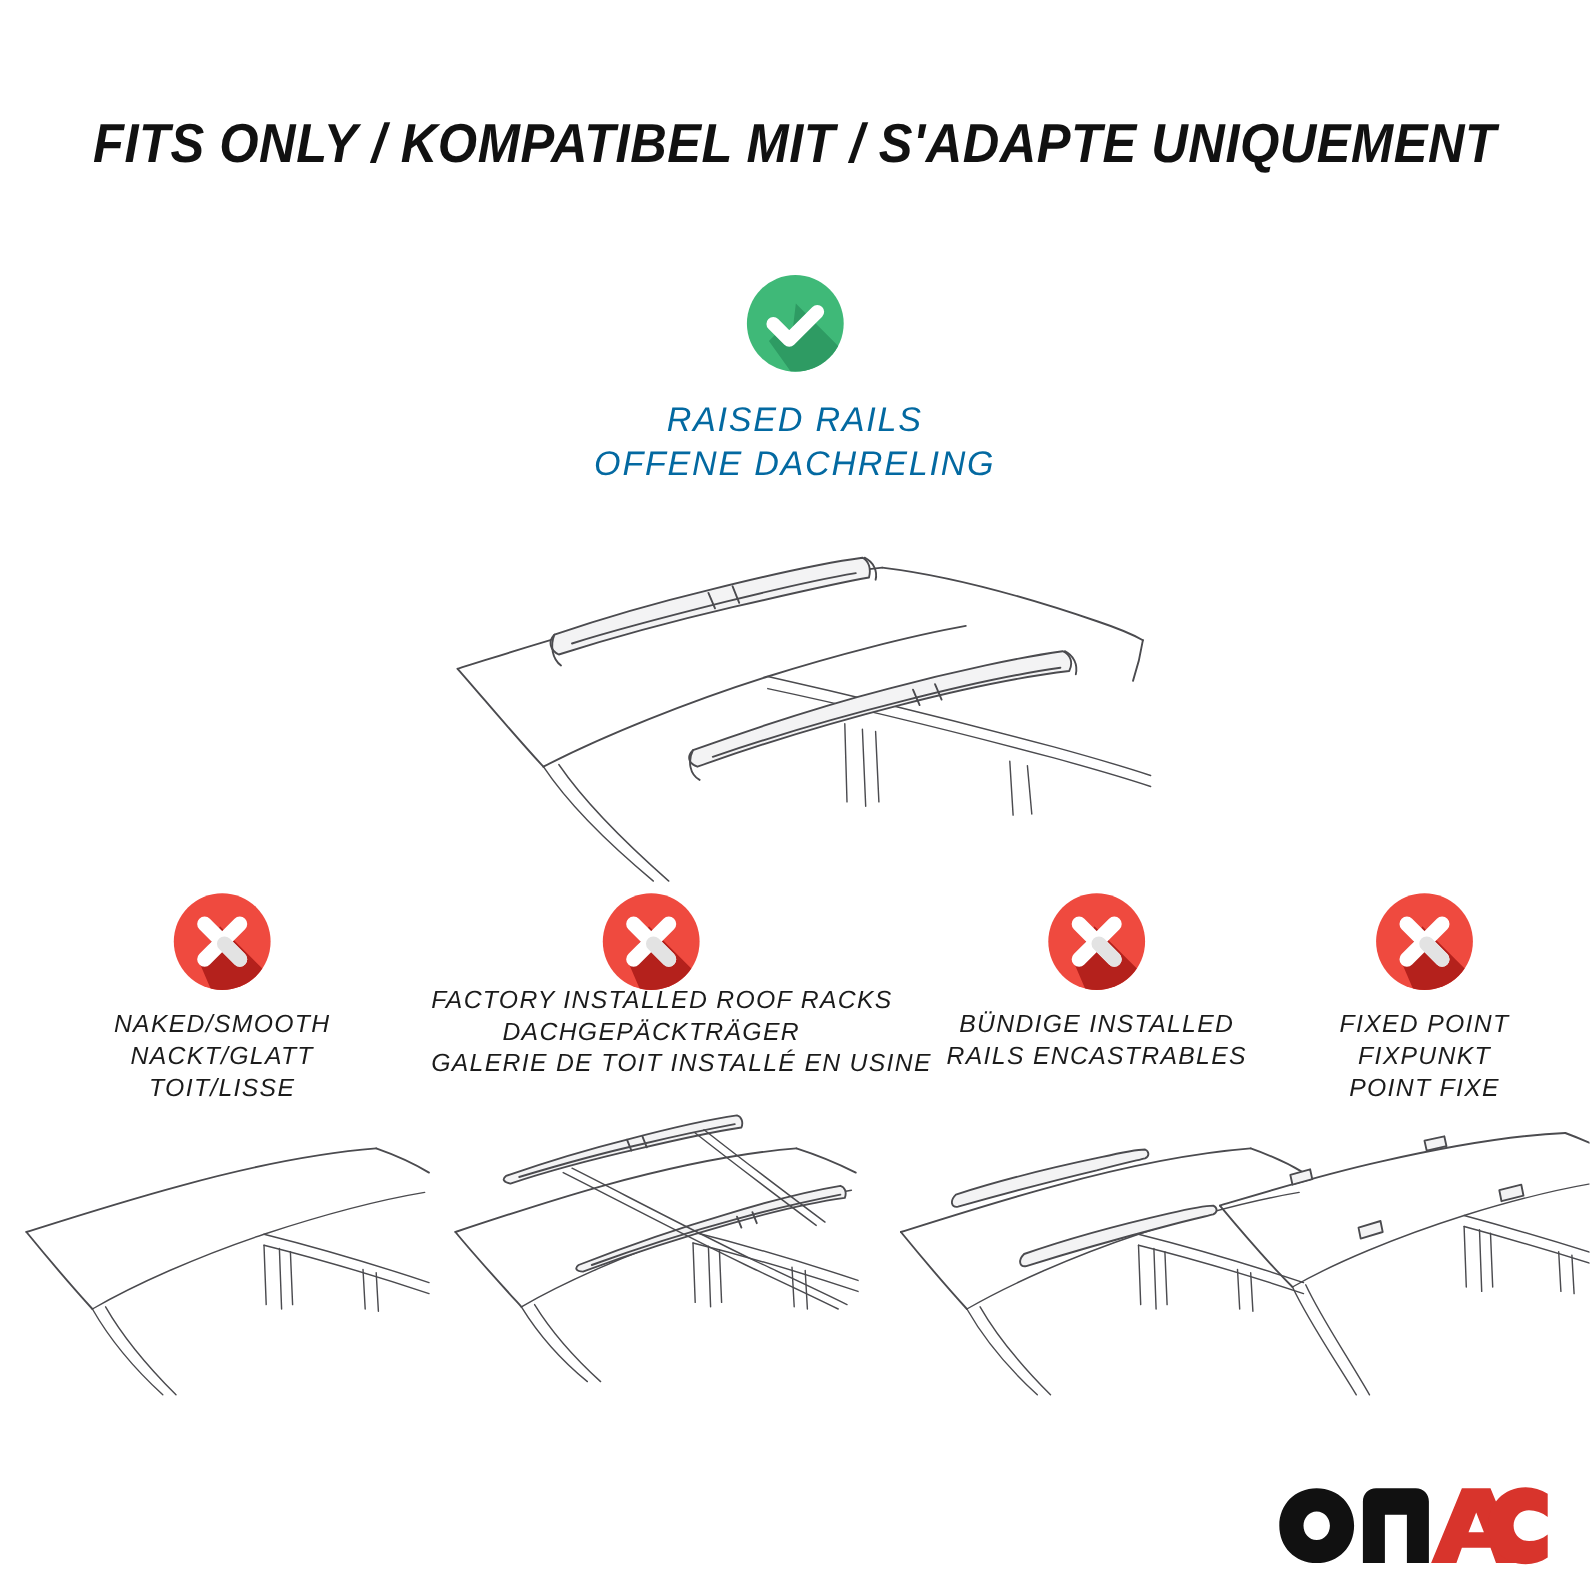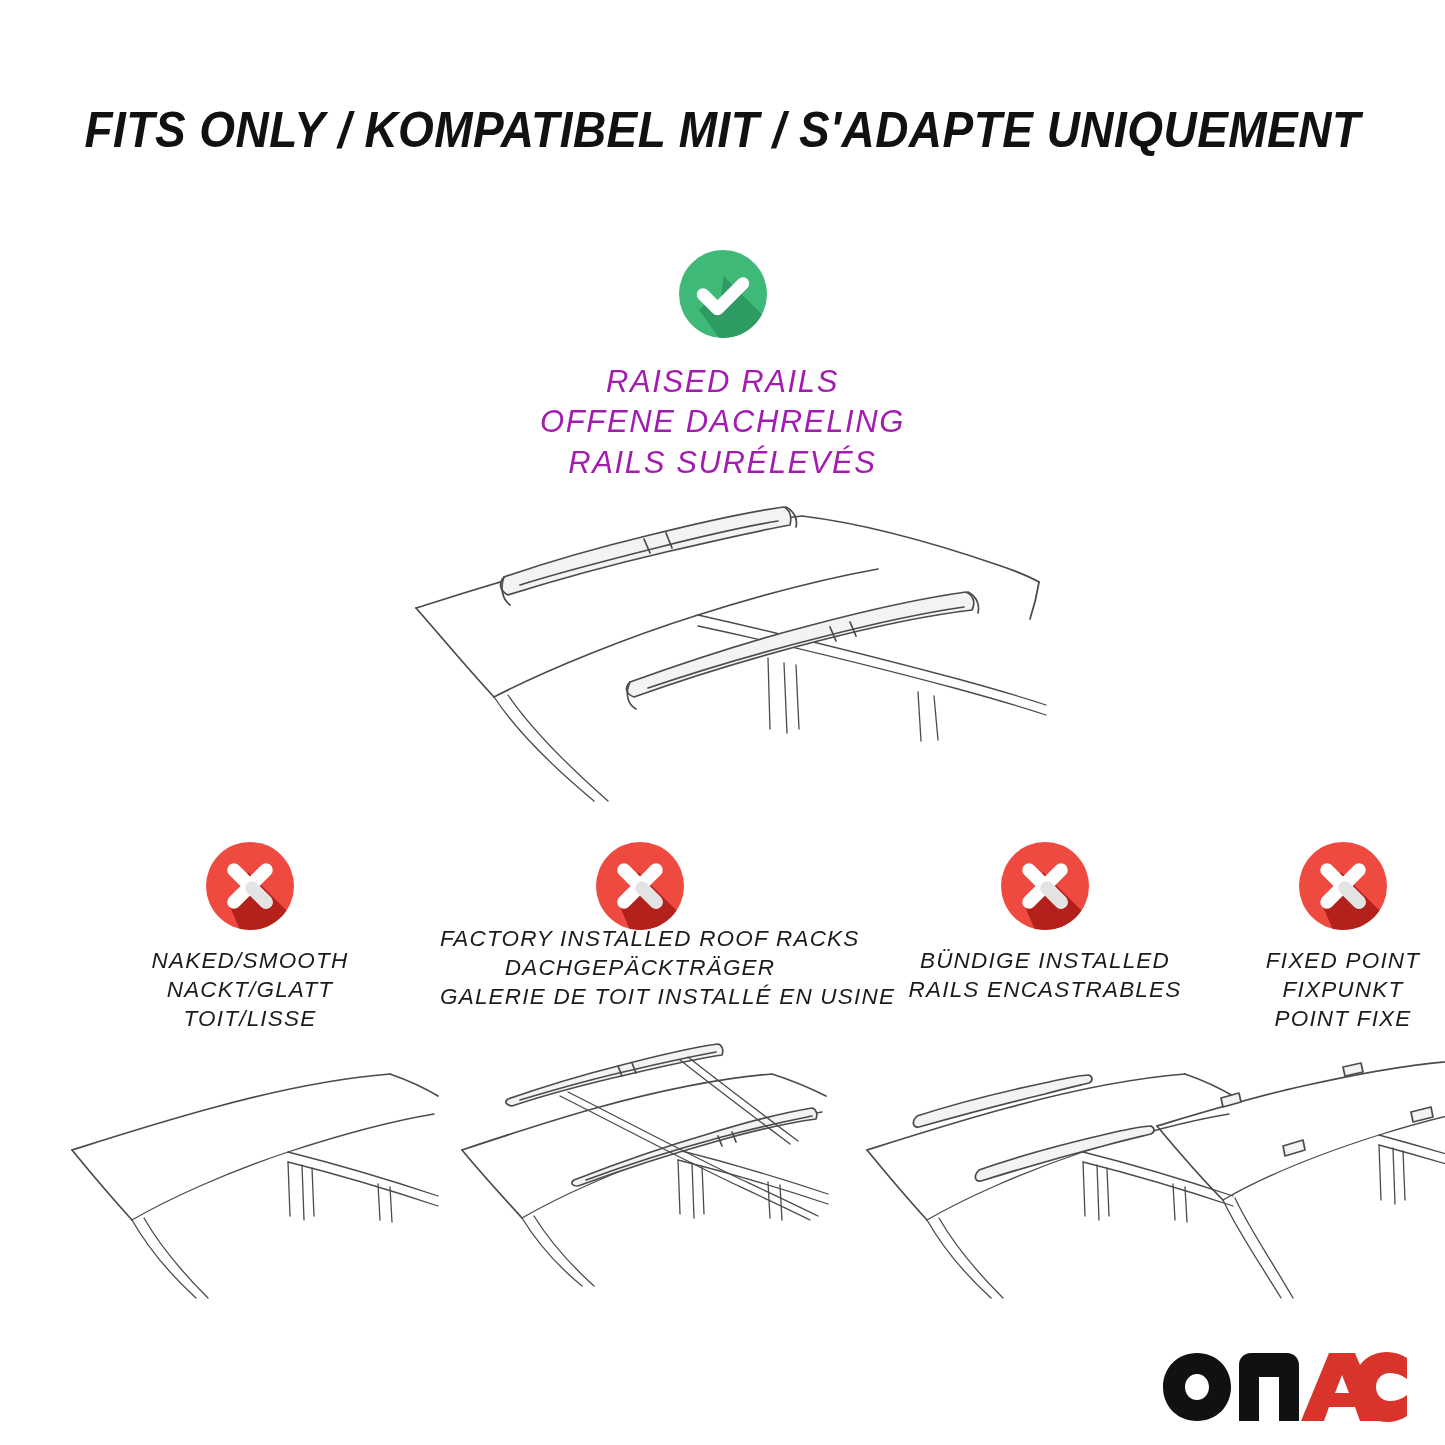--- a/index.html
+++ b/index.html
@@ -50,42 +50,41 @@
   .icon-circle .glyph{
     position:absolute;
     top:0;left:0;width:100%;height:100%;
   }
 
   .good-labels{
     margin-top:24px;
     line-height:1.30;
     font-size:31px;
     letter-spacing:1.6px;
-    color:#a21caf;
+    color:#0369a1;
     font-weight:400;
   }
   .good-labels div{white-space:nowrap;}
 
   
   .main-art{
     position:absolute;
     left:398px;
     top:483px;
     width:650px;
     height:320px;
   }
 
   
   .cols{
     position:absolute;
     left:0;
-    top:842px;
+    top:812px;
     width:1185px;
     height:470px;
-    margin-left:48px;
   }
   .col{
     position:absolute;
     top:0;
     text-align:center;
   }
   .col .icon-wrap{height:100px;}
   .col .labels{
     position:absolute;
     left:0;right:0;
@@ -156,21 +155,20 @@
         <path d="M44.5 26 L88 69.5 L88 88 L40 88 L20 60 L33 47 L41 55 Z" fill="#2e9b63"></path>
       </svg>
       <svg class="glyph" viewBox="0 0 88 88">
         <path d="M24 44.5 L38.5 59 L64 33.5" fill="none" stroke="#ffffff" stroke-width="12.5" stroke-linecap="round" stroke-linejoin="round"></path>
       </svg>
     </div>
 
     <div class="good-labels">
       <div>RAISED RAILS</div>
       <div>OFFENE DACHRELING</div>
-      <div>RAILS SURÉLEVÉS</div>
     </div>
   </div>
 
   <div class="main-art">
     <svg class="line-art" width="650" height="320" viewBox="0 0 650 320">
 
       <path d="M18 125 C60 112 120 92 186 76 C258 58 340 40 404 33"></path>
       <path d="M404 33 C462 40 530 58 600 82 C618 88 632 94 641 99"></path>
       <path d="M641 99 C639 112 636 124 632 136"></path>
 

